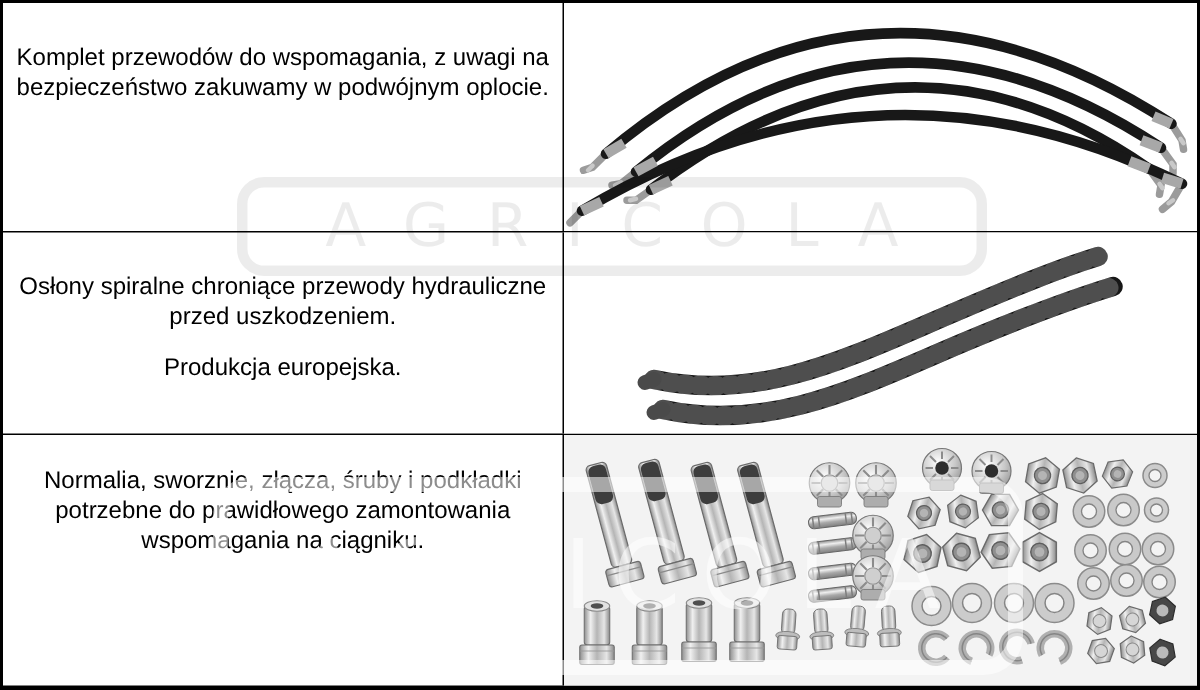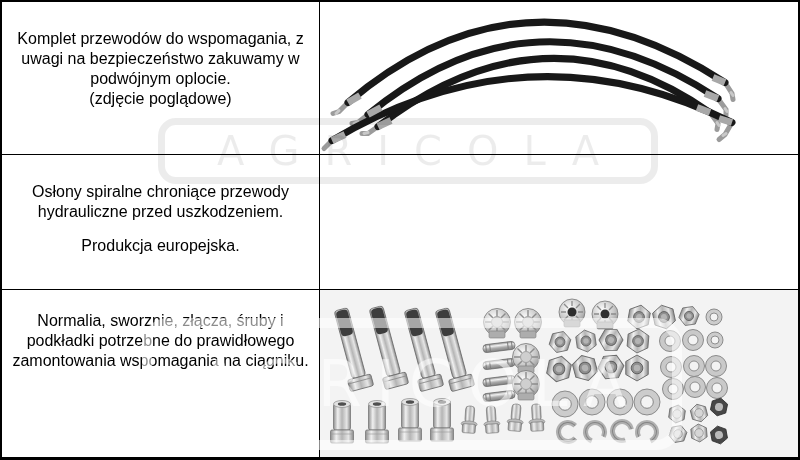--- a/index.html
+++ b/index.html
@@ -5,25 +5,25 @@
   html,body{margin:0;padding:0;background:#fff;}
   *{box-sizing:border-box;}
   .board{
     position:relative;width:800px;height:460px;
     border:2px solid #000;background:#fff;overflow:hidden;
     font-family:"Liberation Sans",sans-serif;color:#000;
   }
   .row{display:flex;border-bottom:1px solid #000;}
   .row:last-child{border-bottom:none;}
   .row.r1{height:153px;}
-  .row.r2{height:135px;flex-direction:column;}
+  .row.r2{height:135px;}
   .row.r3{height:168px;}
   .cell{height:100%;}
   .cell.text{
-    width:318px;border-right:1px solid #000;
+    width:374px;border-right:1px solid #000;
     display:flex;flex-direction:column;align-items:center;
     text-align:center;font-size:16px;line-height:20px;
   }
   .cell.photo{flex:1;position:relative;overflow:hidden;background:#fff;}
   .r3 .cell.photo{background:#f3f3f3;}
   .cell.photo svg{display:block;width:422px;height:100%;}
   .r1 .cell.text{padding-top:27px;}
   .r2 .cell.text{padding-top:27px;}
   .r3 .cell.text{padding-top:21px;}
   p.desc{margin:0;max-width:356px;}
@@ -51,21 +51,20 @@
   }
 </style>
 </head>
 <body>
 
 <div class="board">
 
   <section class="row r1">
     <div class="cell text">
       <p class="desc">Komplet przewodów do wspomagania, z uwagi na bezpieczeństwo zakuwamy w podwójnym oplocie.</p>
-      <p class="note">(zdjęcie poglądowe)</p>
     </div>
     <div class="cell photo">
       <svg viewBox="0 0 422 151" role="img" aria-label="four black hydraulic power-steering hoses with metal elbow fittings">
         <g fill="none" stroke-linecap="round">
           <g stroke="#9b9b9b" stroke-width="5">
             <path d="M28,100 l-9,9 l-6,2"></path>
             <path d="M48,112 l-10,8 l-6,1"></path>
             <path d="M58,124 l-10,7 l-6,0"></path>
             <path d="M12,138 l-8,8"></path>
             <path d="M405,80 l7,11 l1,6"></path>

